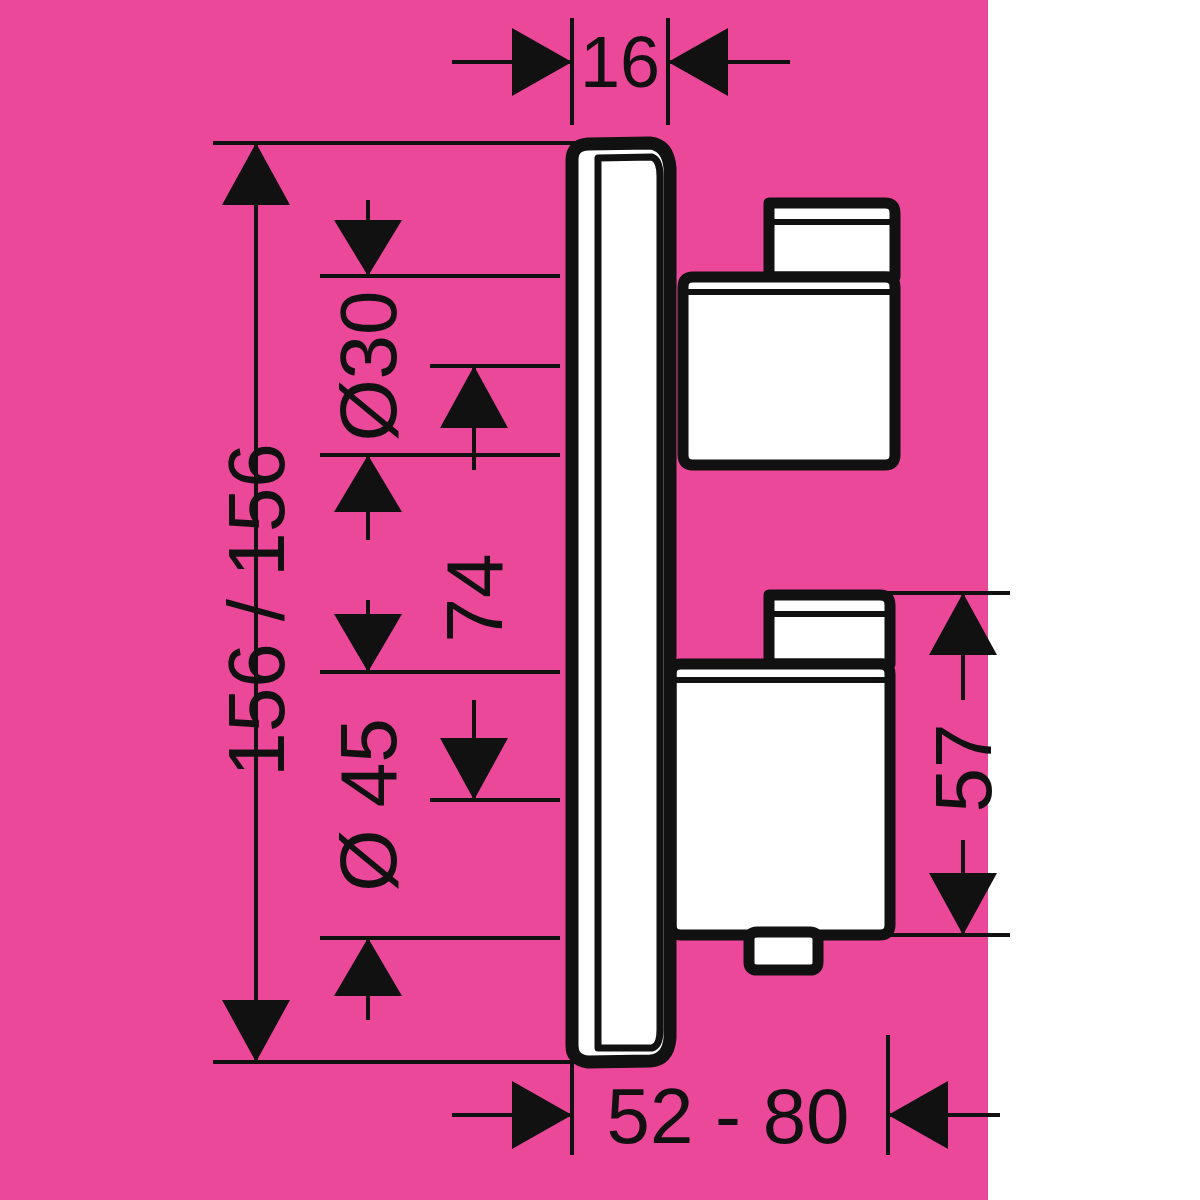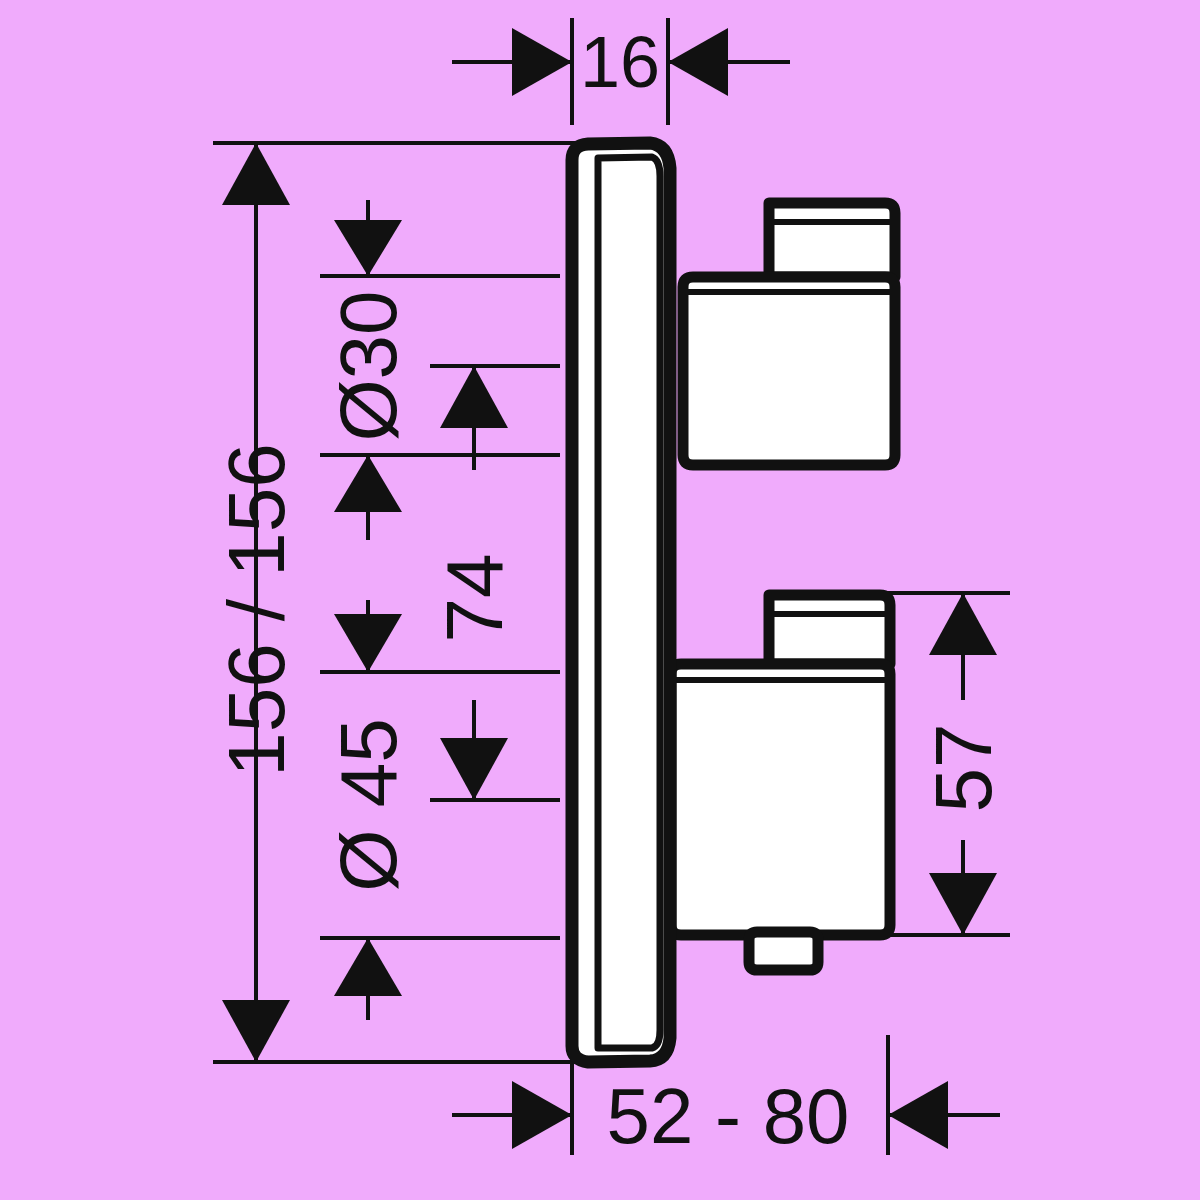--- a/index.html
+++ b/index.html
@@ -1,18 +1,18 @@
 <!DOCTYPE html>
 <html><head>
 <meta charset="utf-8">
 <style>
   html,body{margin:0;padding:0;background:#ffffff;}
   body{width:1200px;height:1200px;overflow:hidden;
        font-family:"Liberation Sans", sans-serif;}
-  #stage{position:relative;width:1200px;height:1200px;background:#f0abfc;}
+  #stage{position:relative;width:988px;height:1200px;background:#ec4899;}
   svg{display:block;}
   .dim-text{font-family:"Liberation Sans", sans-serif;fill:#111111;font-weight:400;}
 </style>
 </head>
 <body>
 
 <div id="stage">
 <svg width="1200" height="1200" viewBox="0 0 1200 1200">
 
   <defs>

